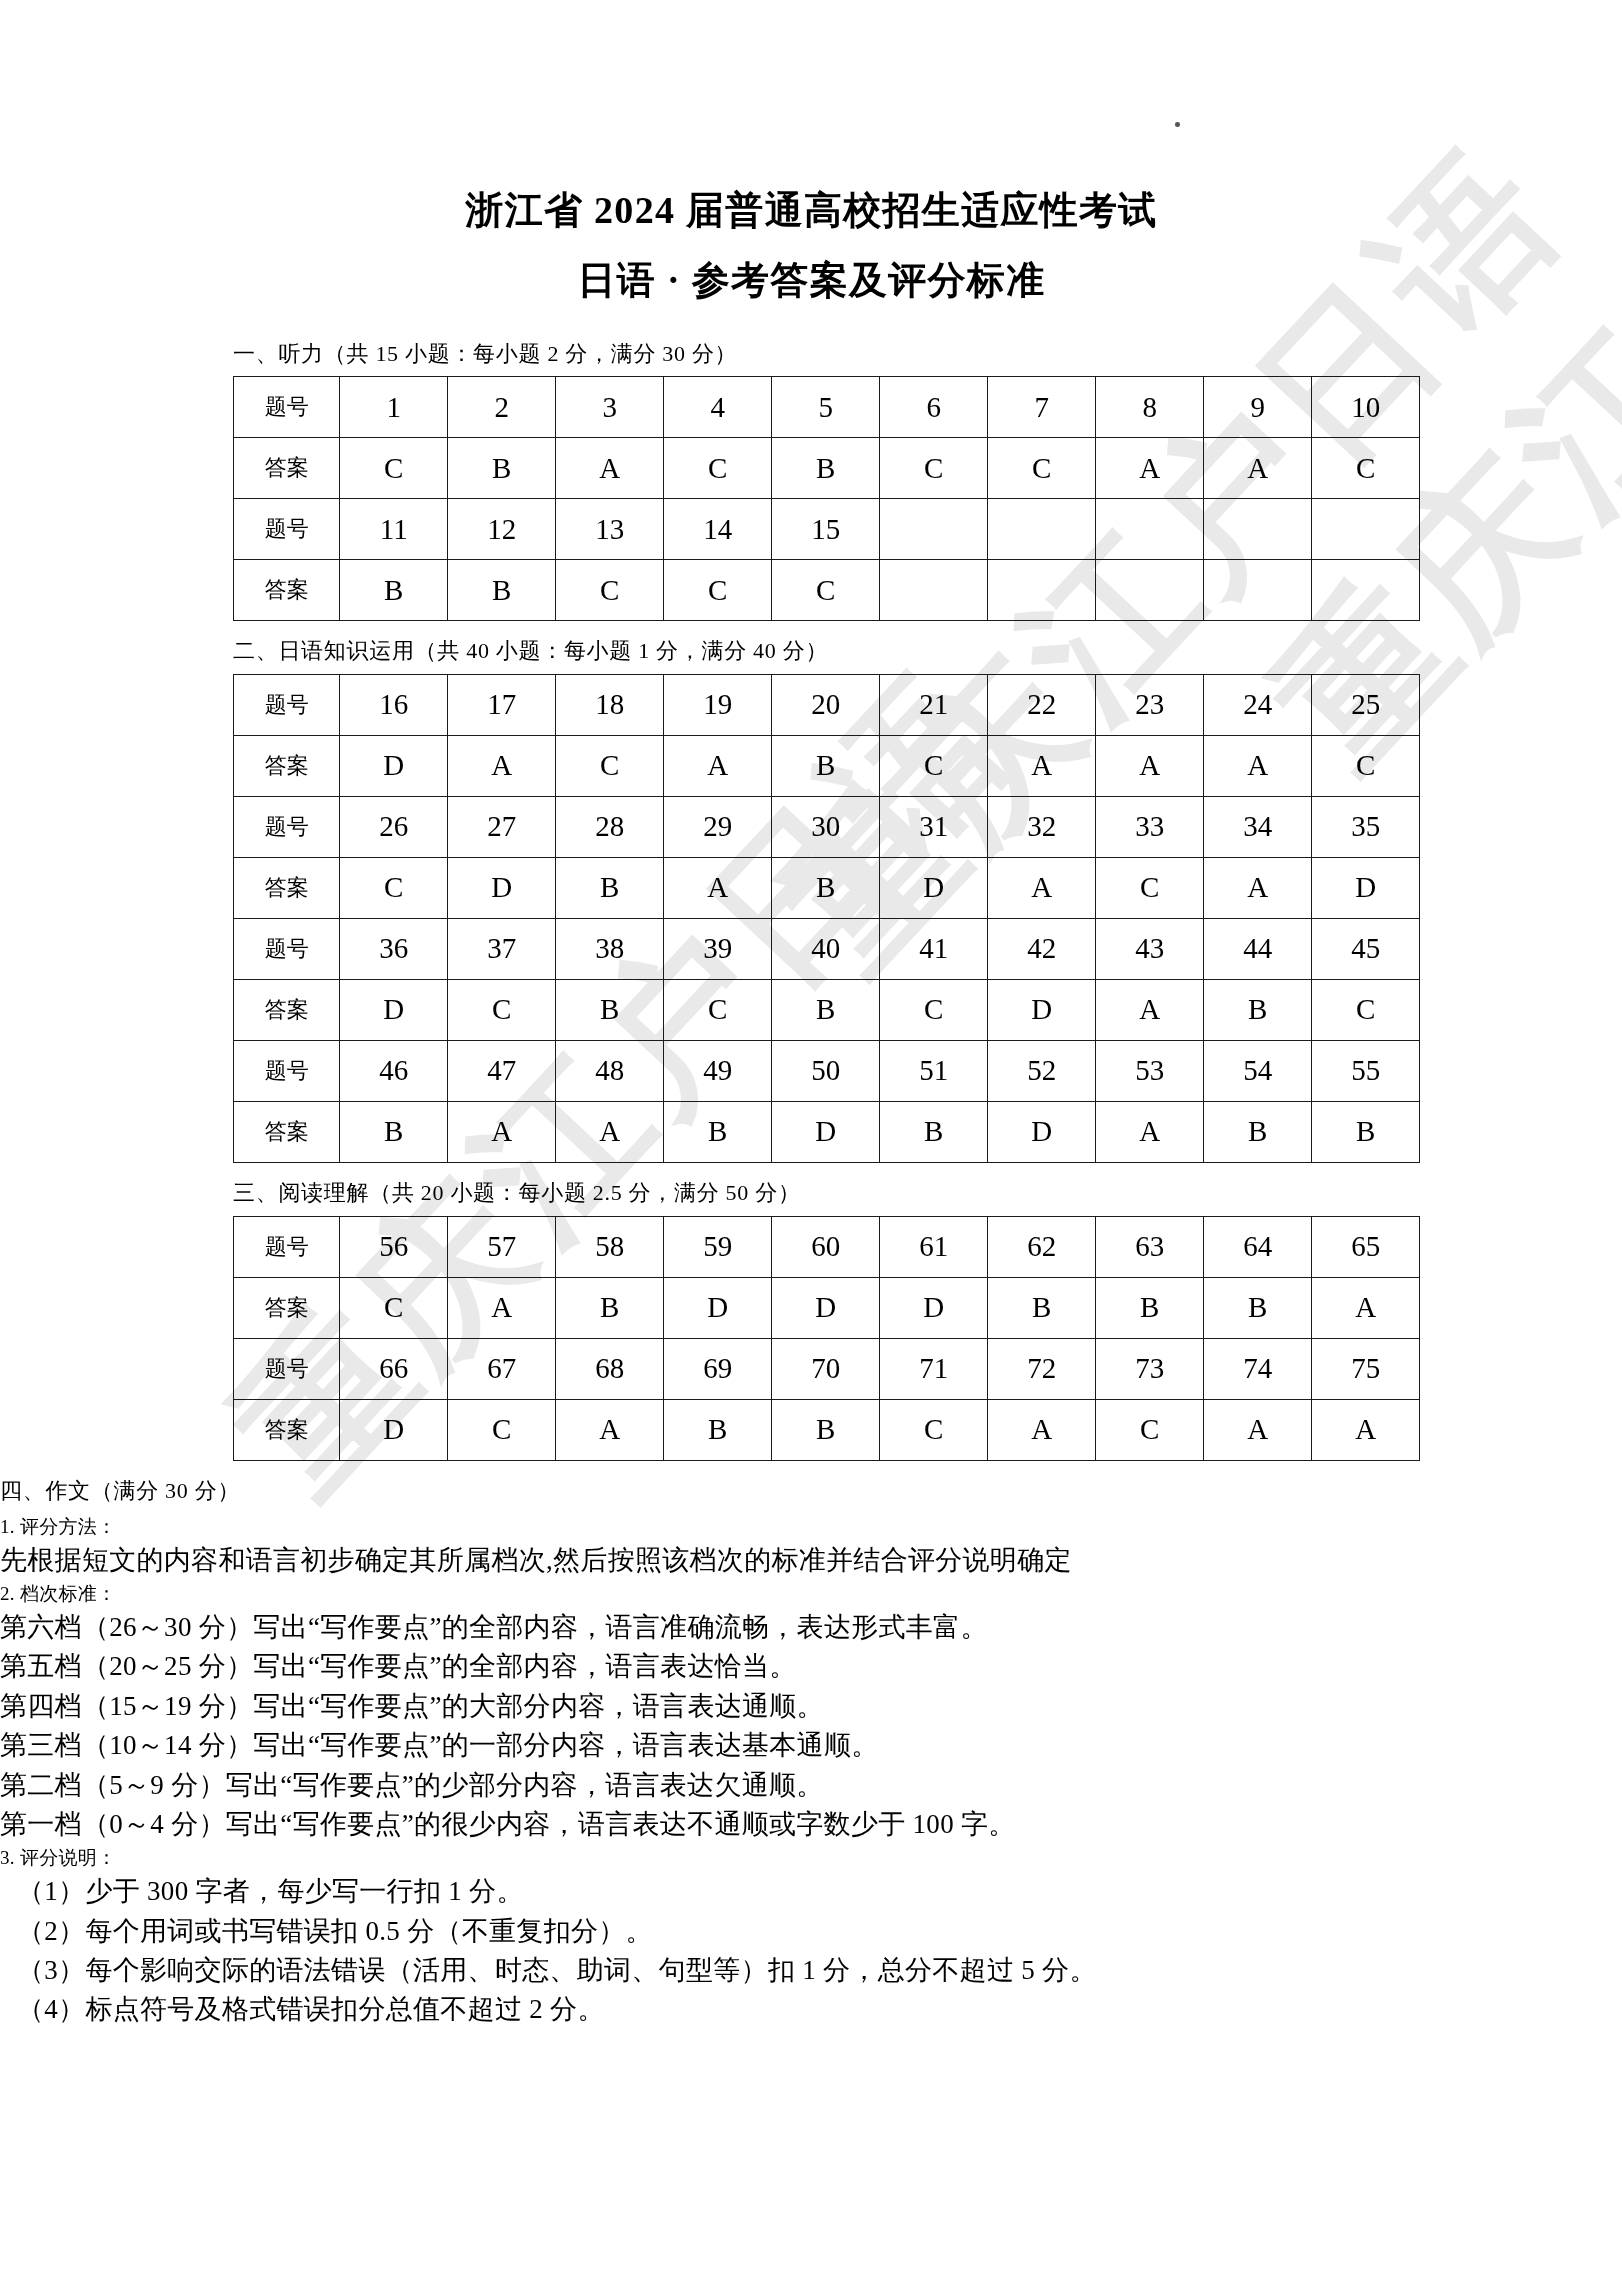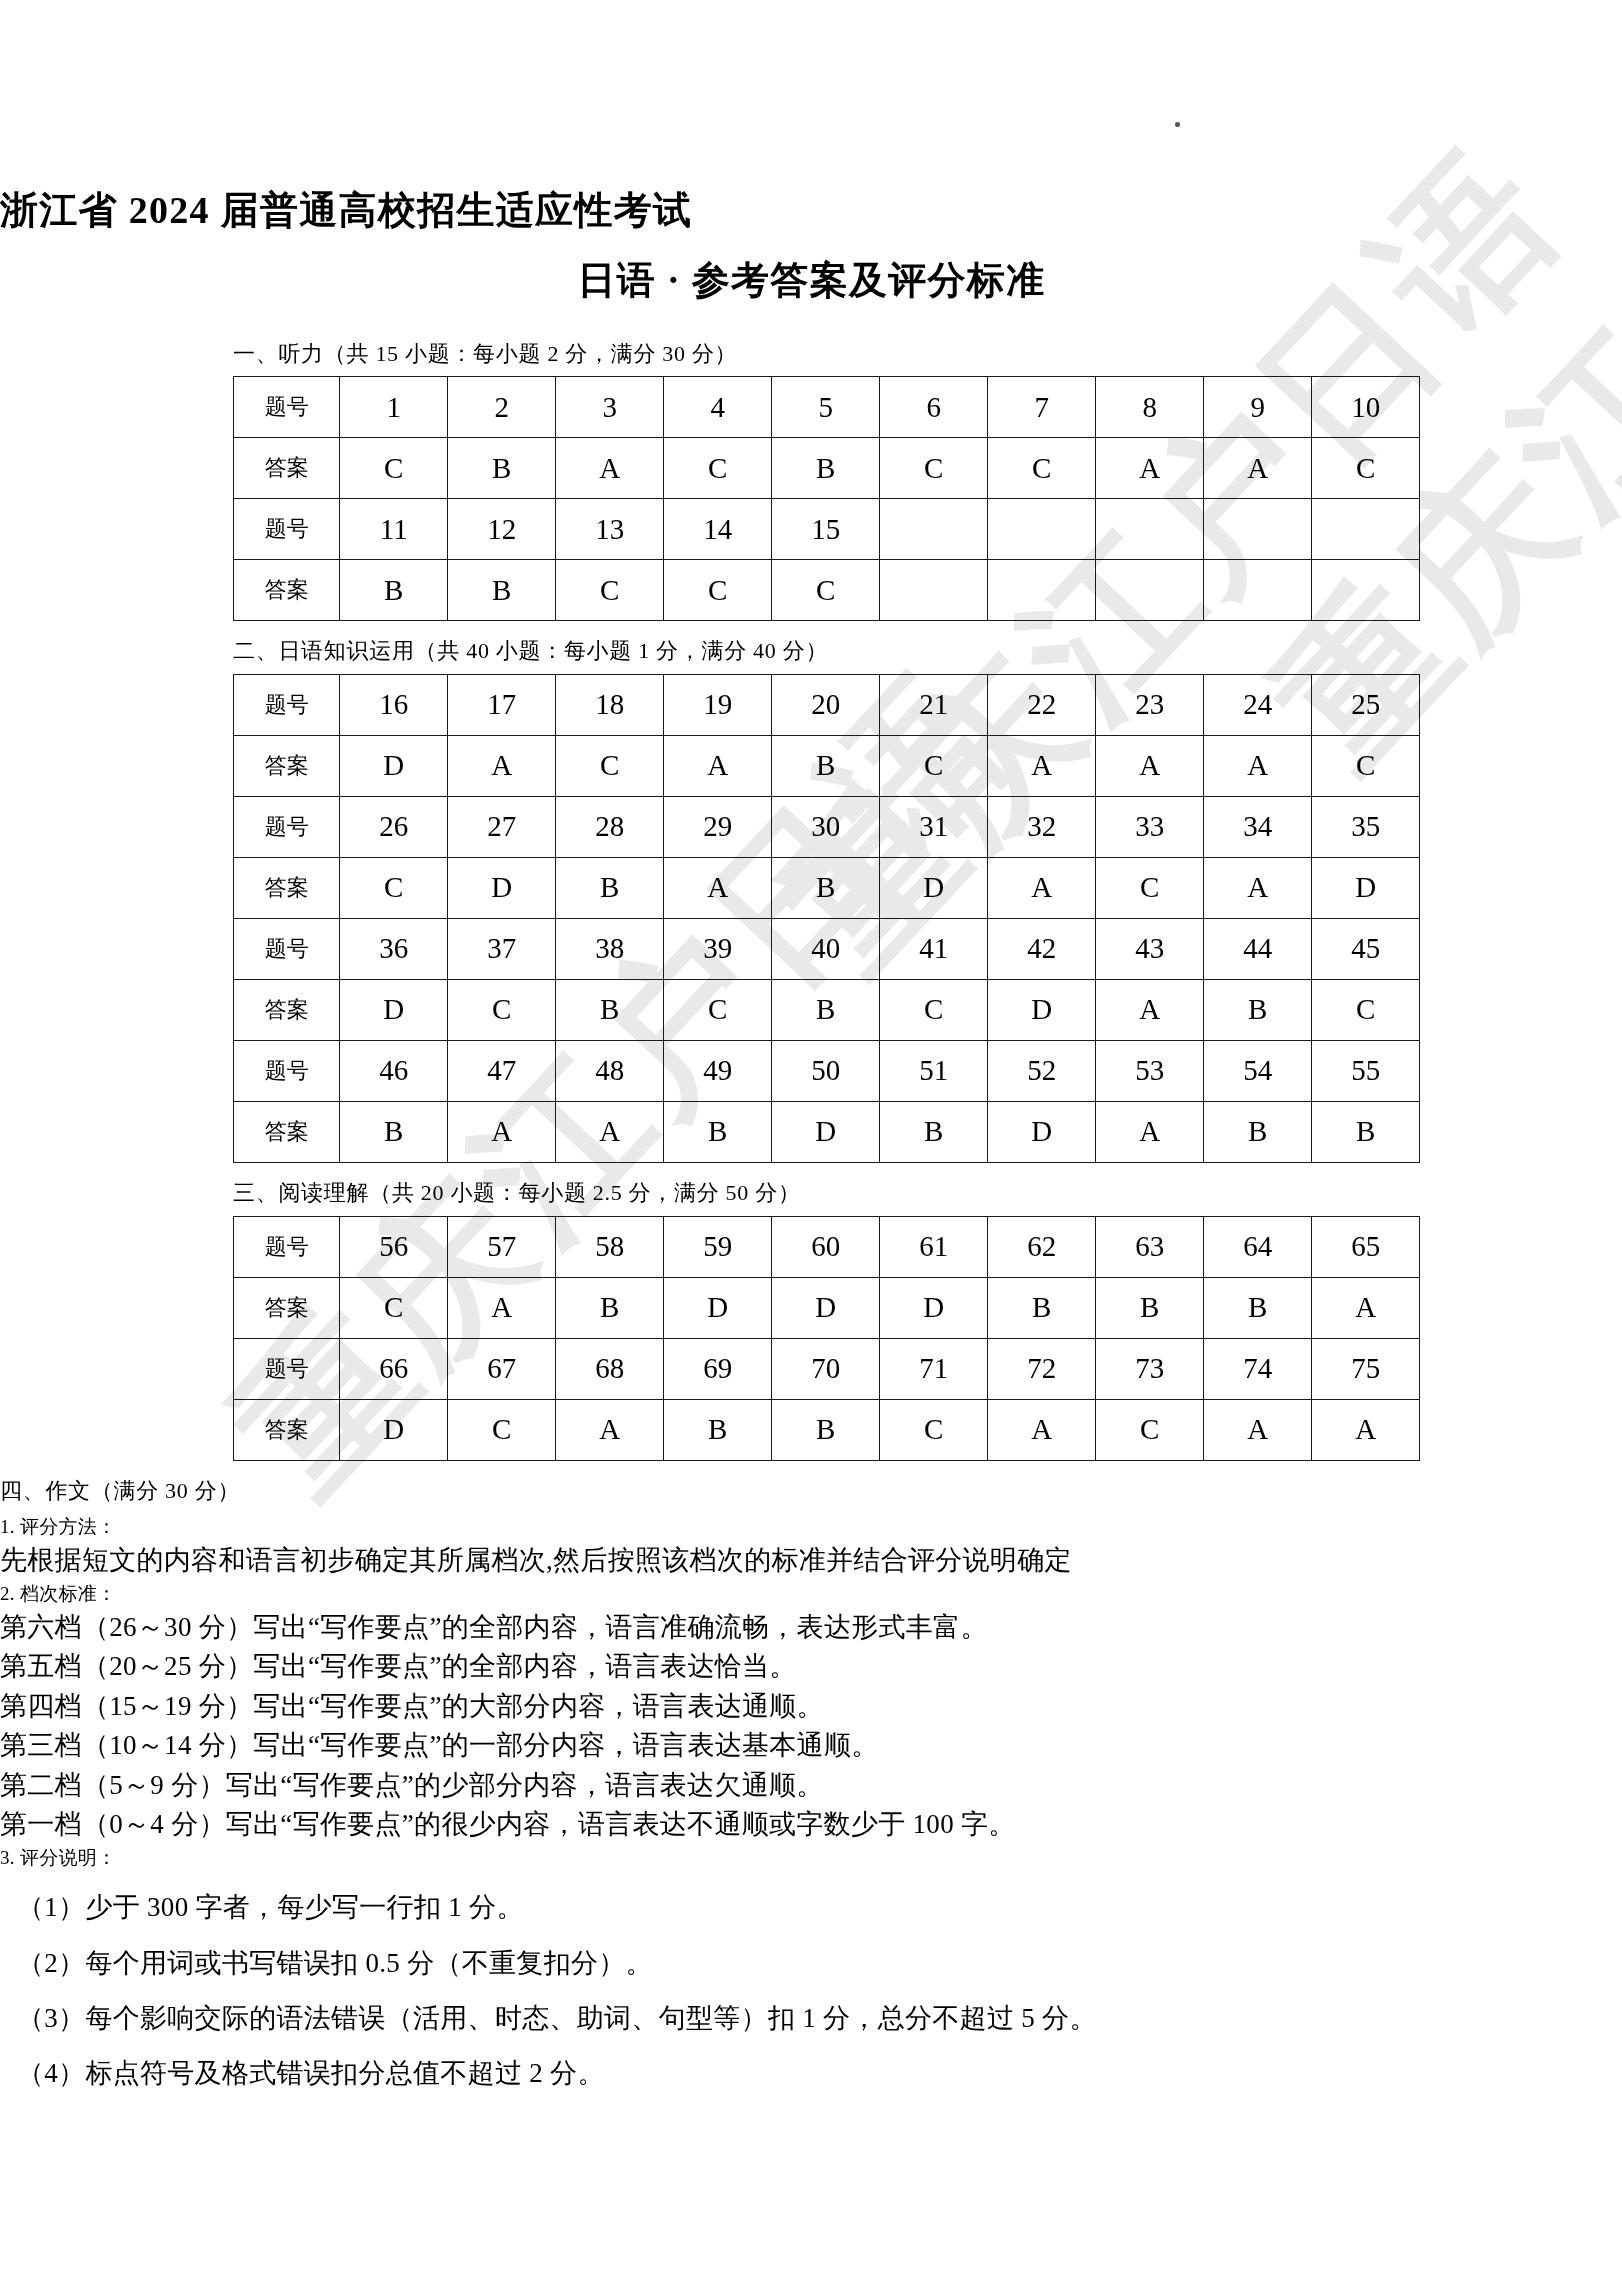--- a/index.html
+++ b/index.html
@@ -53,21 +53,21 @@
     position: absolute;
     left: 1175px;
     top: 122px;
     width: 4.6px;
     height: 4.6px;
     background: #555;
     border-radius: 50%;
   }
 
   .doc-title {
-    text-align: left;
+    text-align: center;
     font-weight: bold;
     font-size: 38px;
     line-height: 1.34;
     letter-spacing: 1.3px;
     margin: 0;
     padding-top: 185px;
     font-family: "Liberation Serif", "DejaVu Serif", serif;
   }
   .doc-subtitle {
     text-align: center;
@@ -124,21 +124,21 @@
   }
 
   
   .body-line {
     font-size: 27px;
     line-height: 1.46;
     margin: 0;
     letter-spacing: 0.3px;
     white-space: nowrap;
   }
-  .body-line.indent { padding-left: 17px; margin-top: 16px; }
+  .body-line.indent { padding-left: 17px; }
   .sub-heading {
     font-size: 19px;
     line-height: 1.46;
     margin: 0;
     letter-spacing: 0.3px;
   }
 </style>
 </head>
 <body>
 

